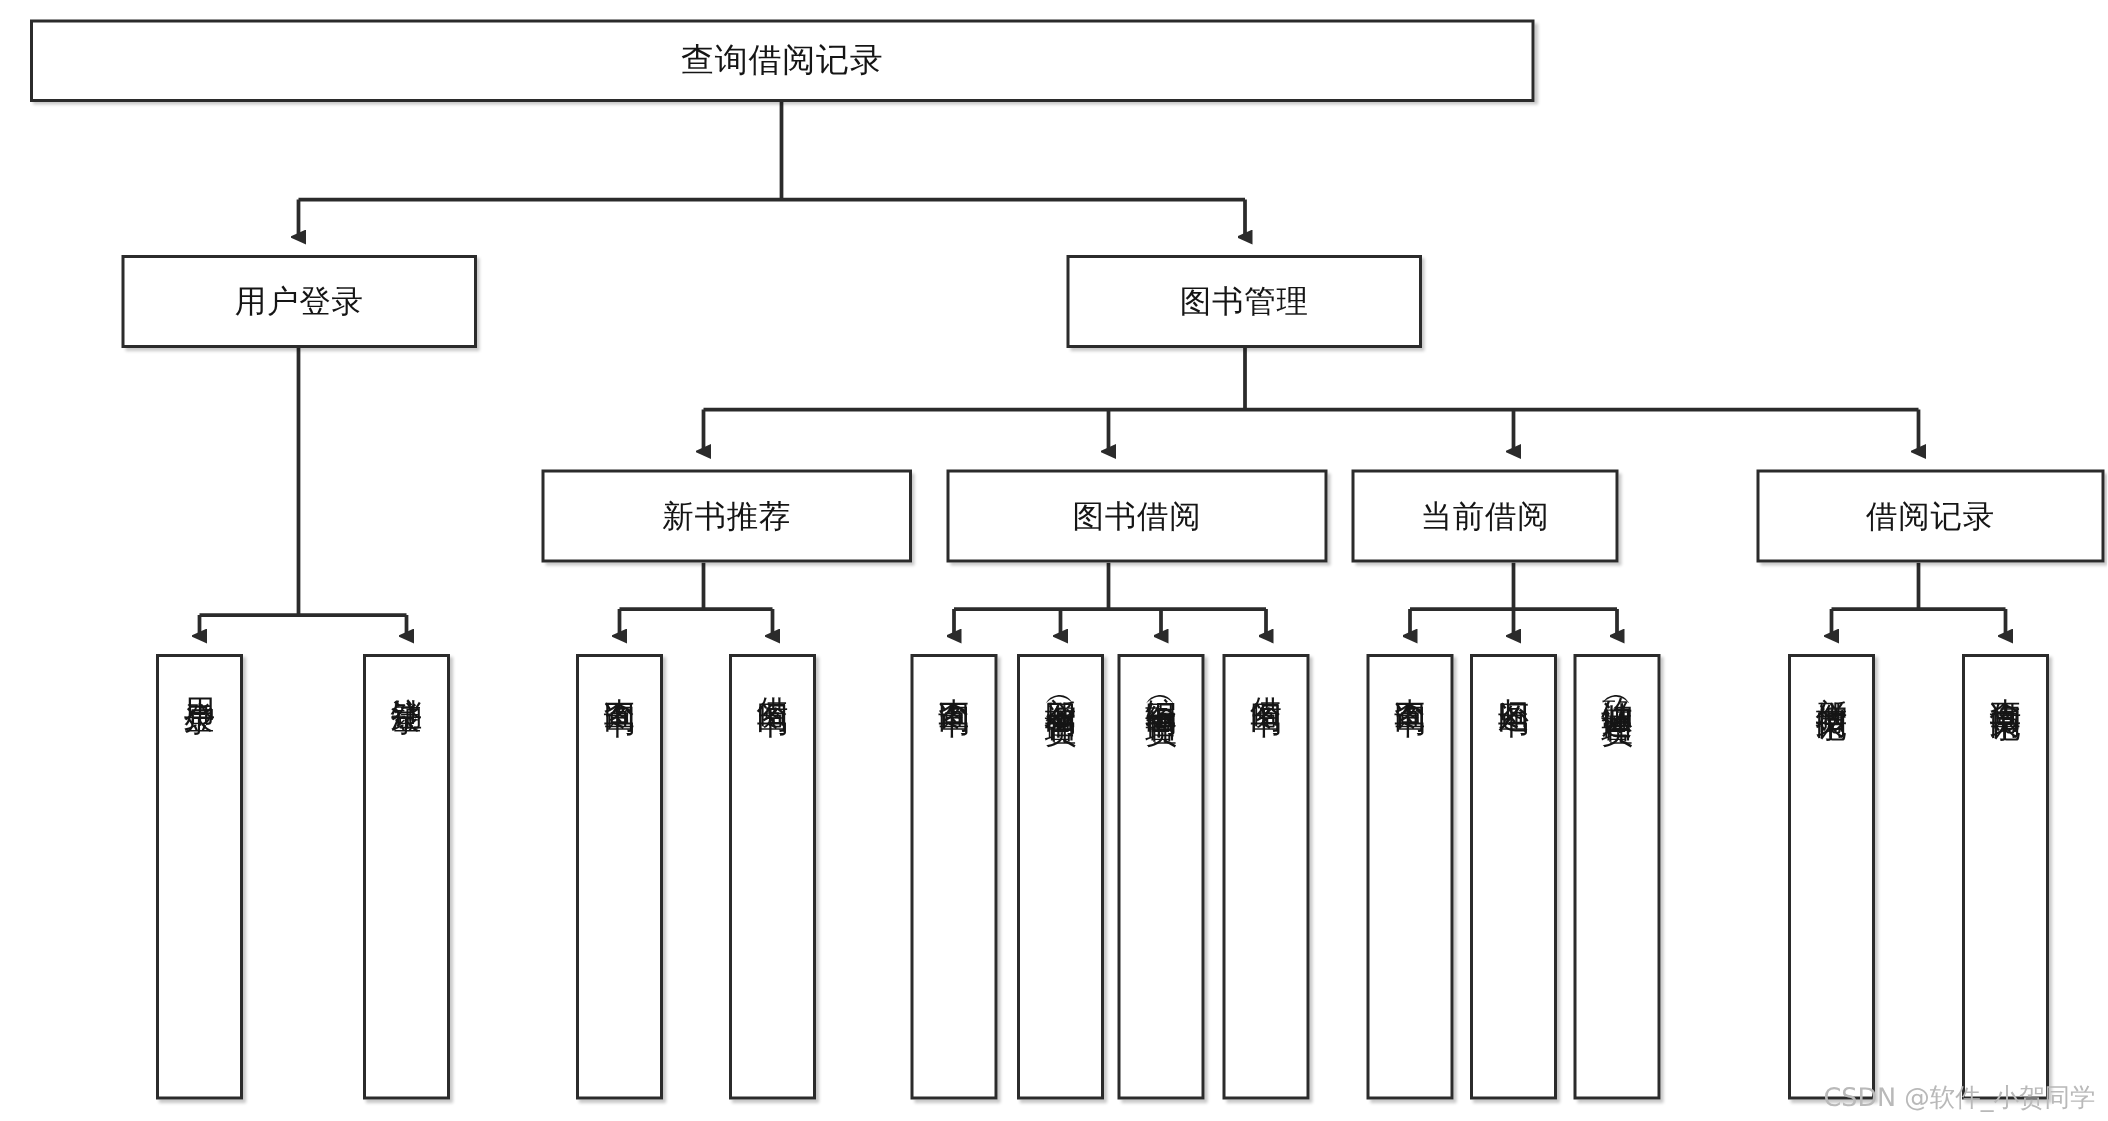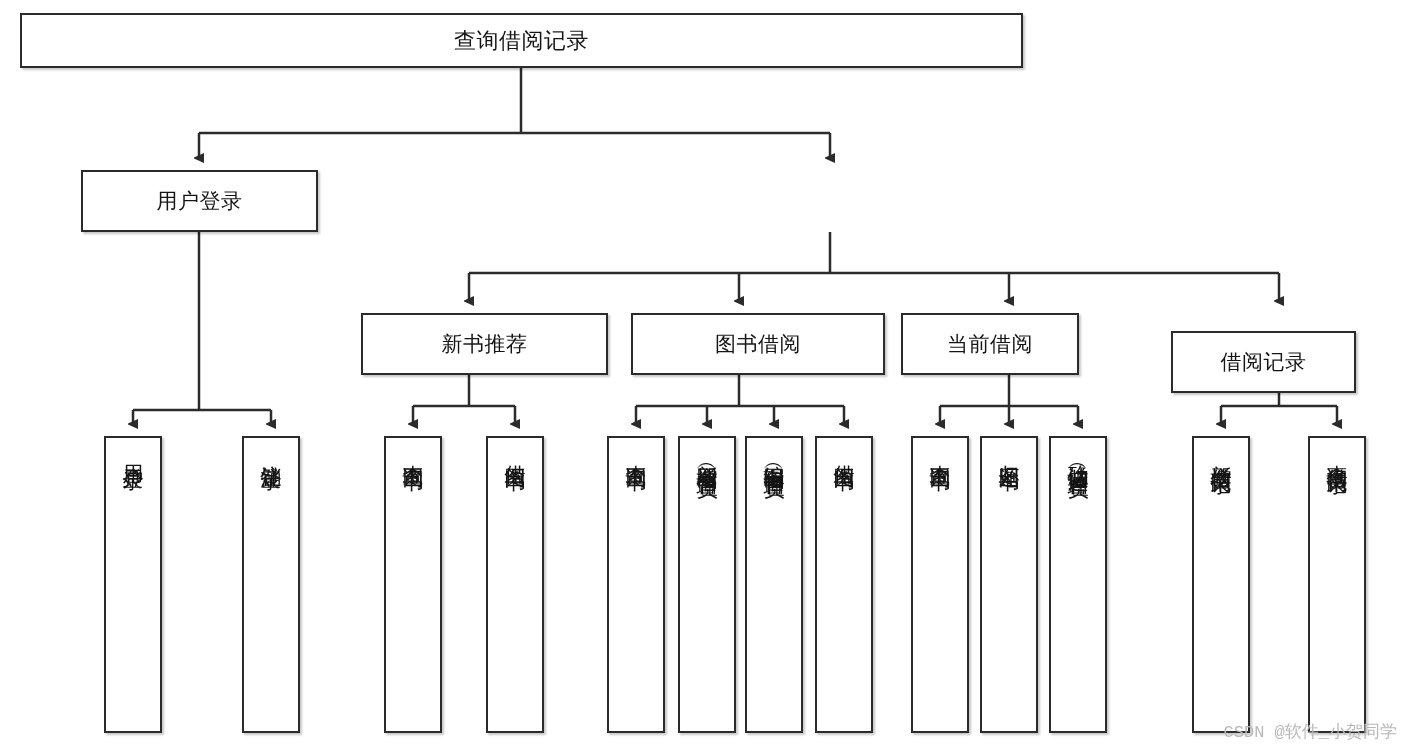--- a/index.html
+++ b/index.html
@@ -59,21 +59,20 @@
   }
   .node.root .label { font-size: 22px; }
   .watermark {
     position: absolute;
     right: 8px;
     bottom: 4px;
     font-size: 17px;
     color: #b9b9b9;
     white-space: nowrap;
     z-index: 5;
-    font-family: Liberation Mono, monospace;
   }
 </style>
 </head>
 <body>
 
 <div id="canvas">
 
   <svg id="edges" viewBox="0 0 1405 747" xmlns="http://www.w3.org/2000/svg">
     <defs>
       <marker id="arrow" markerWidth="10" markerHeight="10" refX="5" refY="5" orient="auto" markerUnits="userSpaceOnUse">
@@ -124,31 +123,34 @@
     </g>
   </svg>
 
   <div class="node root" style="left:20px; top:13px; width:1003px; height:55px;">
     <span class="label">查询借阅记录</span>
   </div>
 
   <div class="node" style="left:81px; top:170px; width:237px; height:62px;">
     <span class="label">用户登录</span>
   </div>
+  <div class="node" style="left:711px; top:170px; width:237px; height:62px;">
+    <span class="label">图书管理</span>
+  </div>
 
   <div class="node" style="left:361px; top:313px; width:247px; height:62px;">
     <span class="label">新书推荐</span>
   </div>
   <div class="node" style="left:631px; top:313px; width:254px; height:62px;">
     <span class="label">图书借阅</span>
   </div>
   <div class="node" style="left:901px; top:313px; width:178px; height:62px;">
     <span class="label">当前借阅</span>
   </div>
-  <div class="node" style="left:1171px; top:313px; width:185px; height:62px;margin-top:18px;">
+  <div class="node" style="left:1171px; top:313px; width:232px; height:62px;">
     <span class="label">借阅记录</span>
   </div>
 
   <div class="node leaf" style="left:104px; top:436px; width:58px; height:297px;">
     <span class="label">用户登录</span>
   </div>
   <div class="node leaf" style="left:242px; top:436px; width:58px; height:297px;">
     <span class="label">注销登录</span>
   </div>
 

